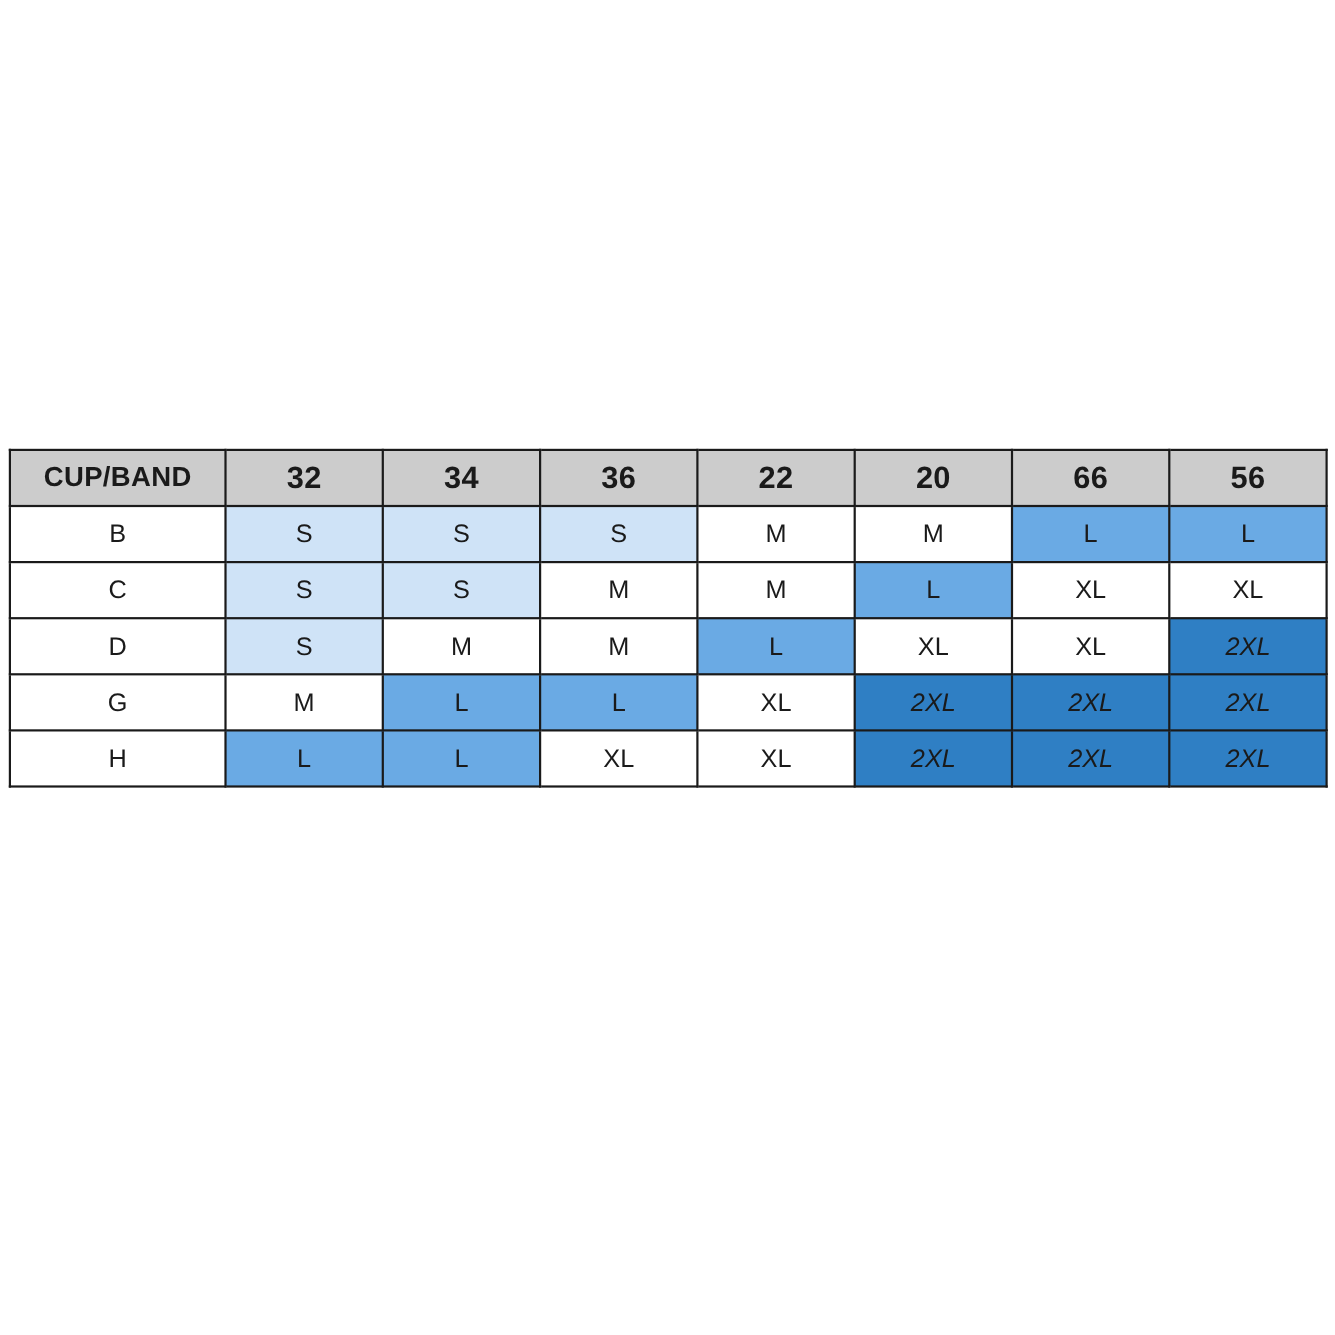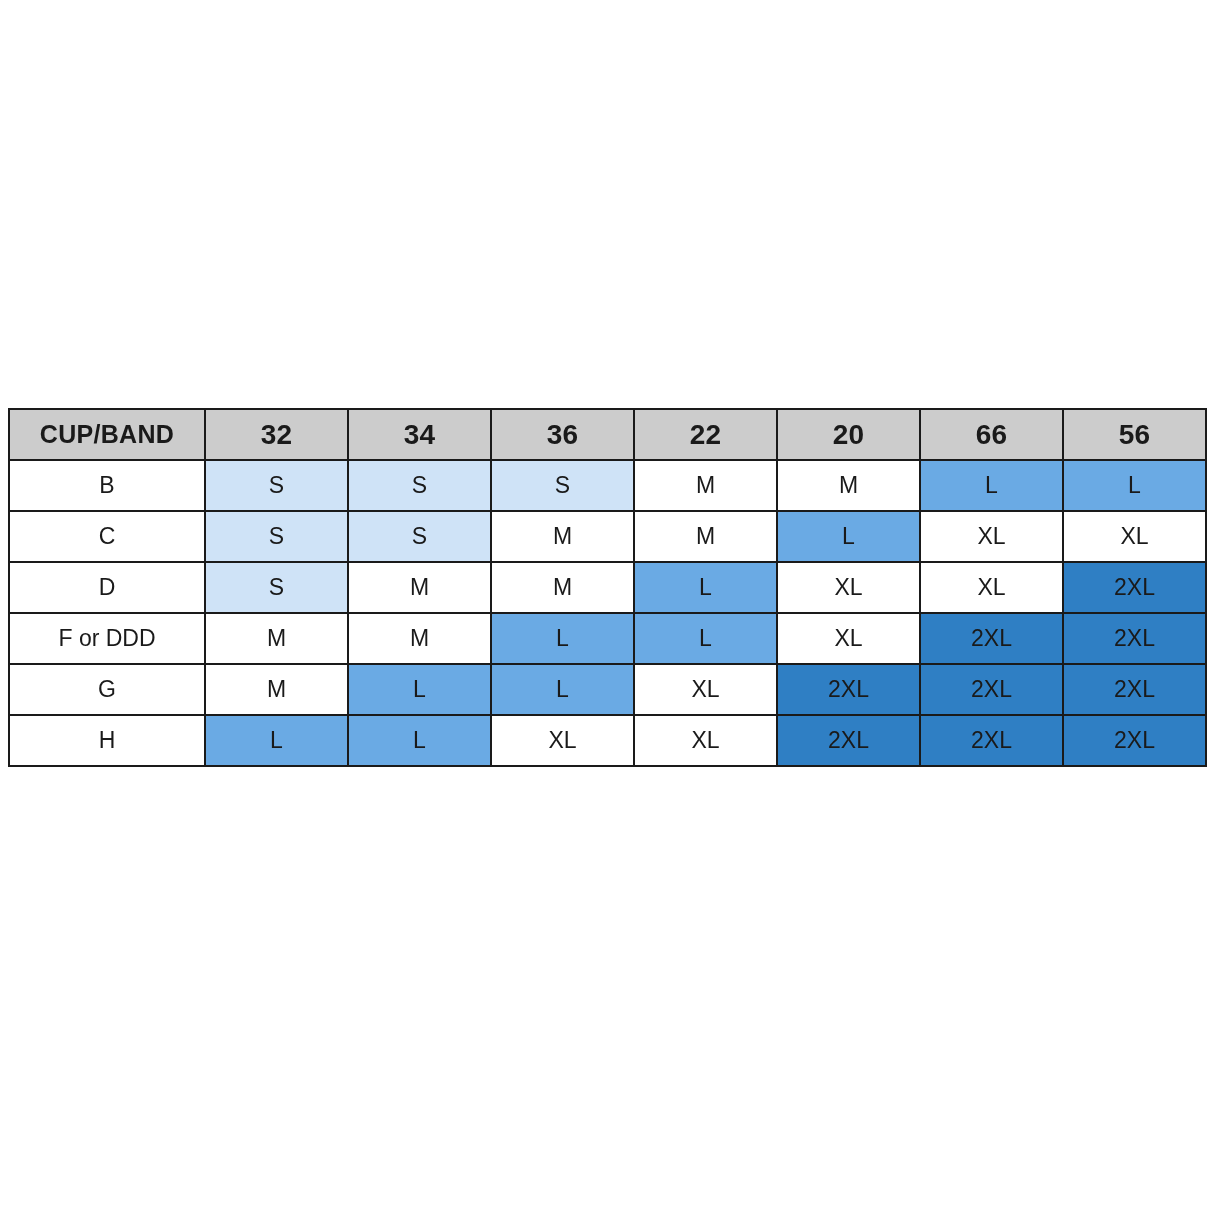--- a/index.html
+++ b/index.html
@@ -48,21 +48,21 @@
   }
   col.rowhead { width: 196px; }
   col.band { width: 143px; }
   td.rowlabel {
     background: #ffffff;
     font-size: 24px;
   }
   td.cell-none { background: #ffffff; }
   td.cell-s    { background: #cfe3f7; }
   td.cell-l    { background: #6aaae4; }
-  td.cell-2xl  { background: #2f7fc4; }
+  td.cell-2xl  { background: #2f7fc4; font-style: italic; }
 </style>
 </head>
 <body>
 
 <div id="chart-wrap">
   <table class="size-table">
     <colgroup>
       <col class="rowhead">
       <col class="band">
         <col class="band">
@@ -109,30 +109,20 @@
           <td class="rowlabel">D</td>
           <td class="cell-s">S</td>
           <td class="cell-none">M</td>
           <td class="cell-none">M</td>
           <td class="cell-l">L</td>
           <td class="cell-none">XL</td>
           <td class="cell-none">XL</td>
           <td class="cell-2xl">2XL</td>
         </tr>
         <tr>
-          <td class="rowlabel">F or DDD</td>
-          <td class="cell-none">M</td>
-          <td class="cell-none">M</td>
-          <td class="cell-l">L</td>
-          <td class="cell-l">L</td>
-          <td class="cell-none">XL</td>
-          <td class="cell-2xl">2XL</td>
-          <td class="cell-2xl">2XL</td>
-        </tr>
-        <tr>
           <td class="rowlabel">G</td>
           <td class="cell-none">M</td>
           <td class="cell-l">L</td>
           <td class="cell-l">L</td>
           <td class="cell-none">XL</td>
           <td class="cell-2xl">2XL</td>
           <td class="cell-2xl">2XL</td>
           <td class="cell-2xl">2XL</td>
         </tr>
         <tr>

